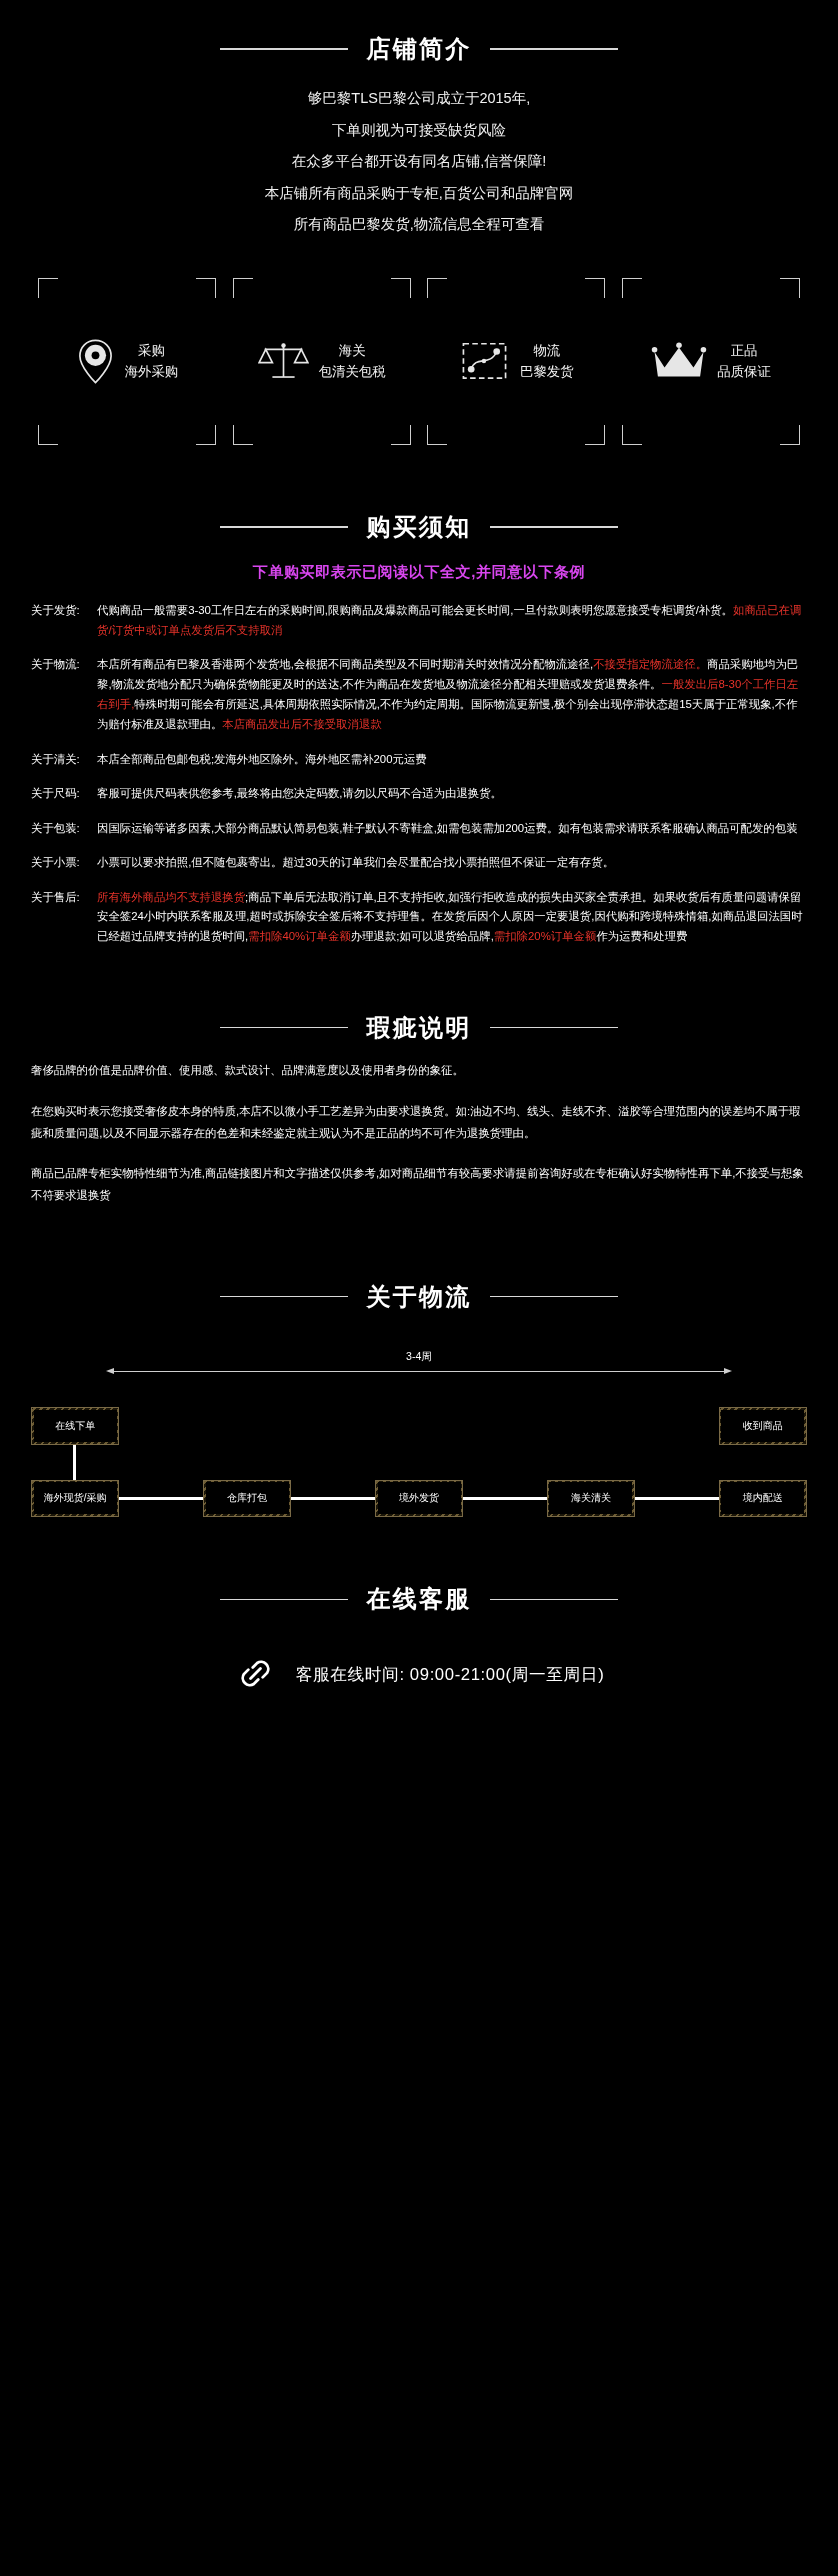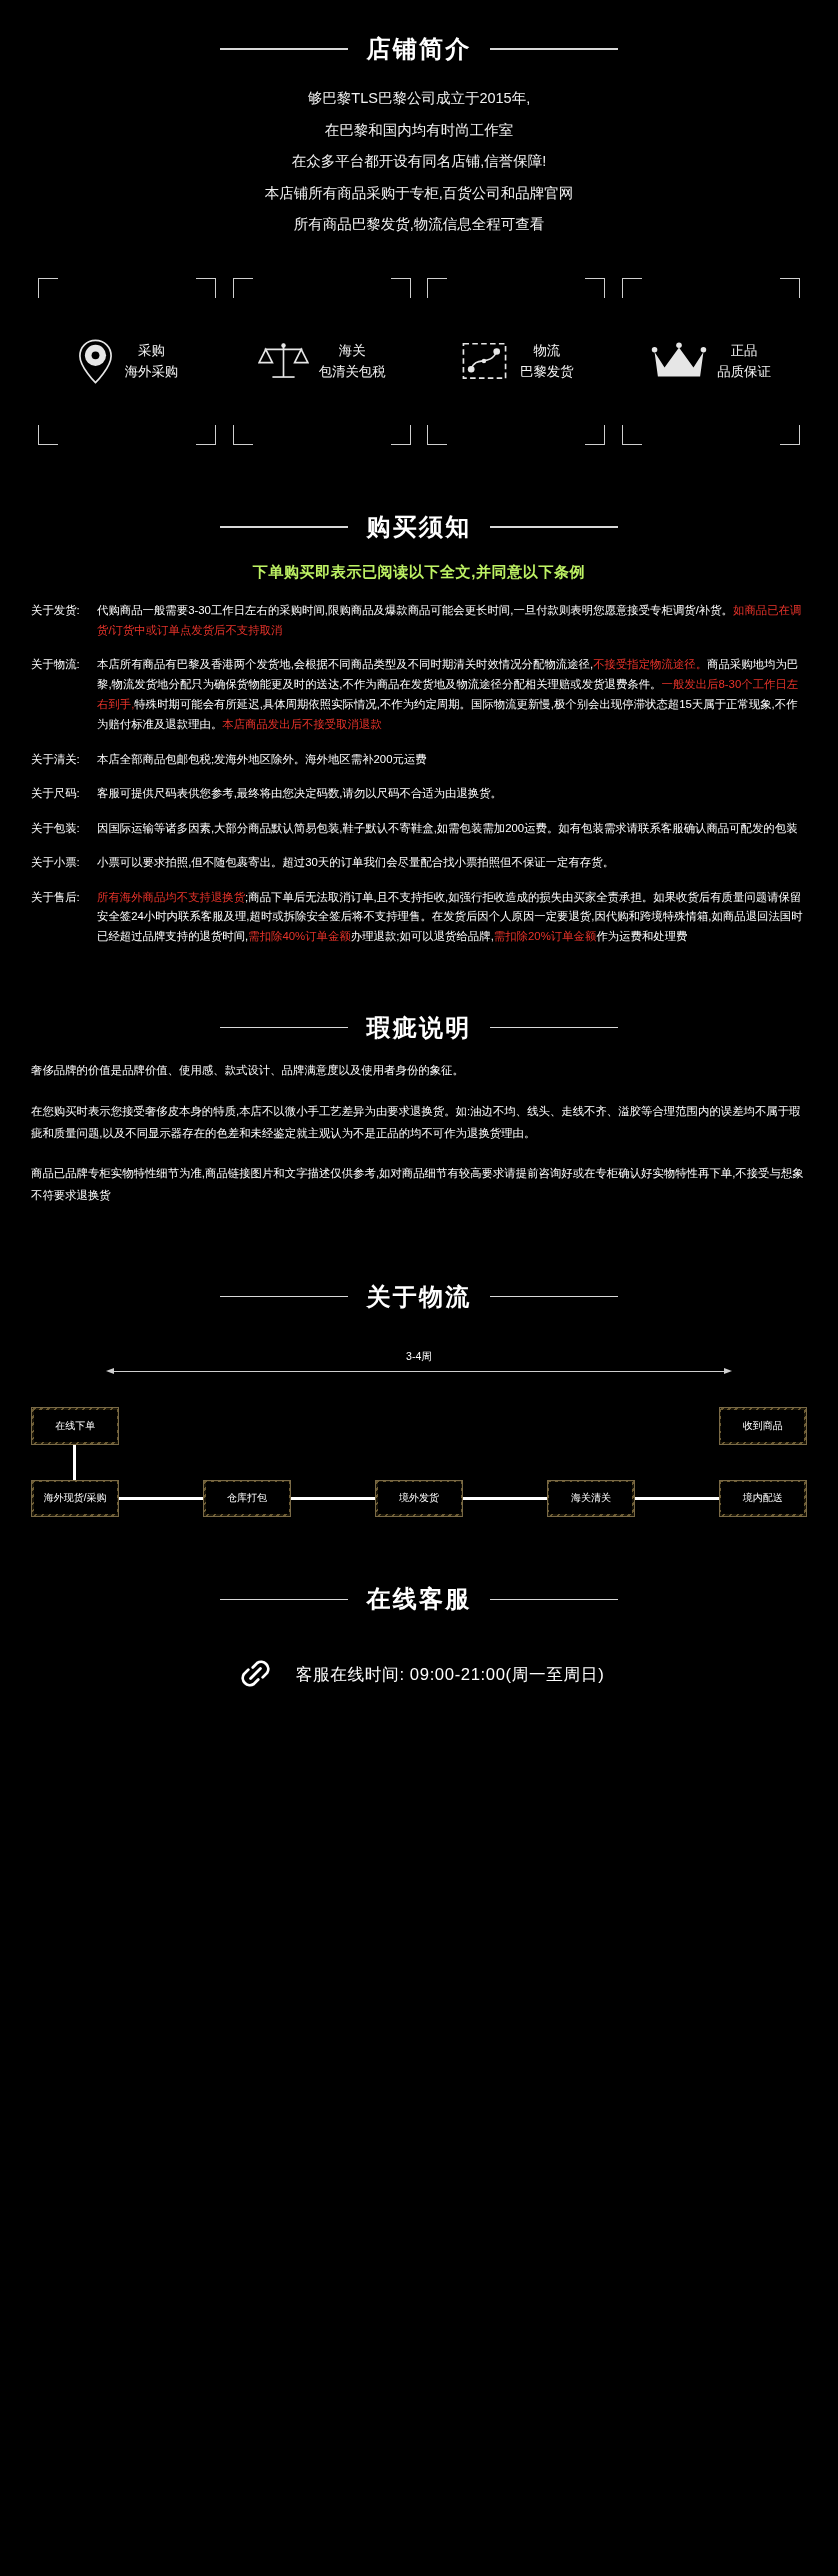--- a/index.html
+++ b/index.html
@@ -71,21 +71,21 @@
   .feature .c.tr { top:0; right:0; border-top-width:1.1px; border-right-width:1.1px; }
   .feature .c.bl { bottom:0; left:0; border-bottom-width:1.1px; border-left-width:1.1px; }
   .feature .c.br { bottom:0; right:0; border-bottom-width:1.1px; border-right-width:1.1px; }
   .feature .ficon { height: 48px; display:flex; align-items:center; justify-content:center; }
   .feature .flabel { text-align:center; font-size: 13.4px; line-height:1.5; color:#f5f5f5; }
 
   
   .notice-wrap { padding: 0 31px 16.7px 31px; }
   .notice-lead {
     text-align: center;
-    color: #bef264;
+    color: #d946ef;
     font-size: 15px;
     font-weight: bold;
     padding: 3.3px 0 19px 0;
     letter-spacing: 0.6px;
   }
   .nrow {
     display: flex;
     align-items: flex-start;
     margin-bottom: 14.5px;
     font-size: 11.4px;
@@ -186,21 +186,21 @@
 
   <div>
     <div class="sec-head">
       <div class="rule"></div>
       <div class="title">店铺简介</div>
       <div class="rule"></div>
     </div>
 
     <div class="intro">
       <p>够巴黎TLS巴黎公司成立于2015年,</p>
-      <p>在巴黎和国内均有时尚工作室</p>
+      <p>下单则视为可接受缺货风险</p>
       <p>在众多平台都开设有同名店铺,信誉保障!</p>
       <p>本店铺所有商品采购于专柜,百货公司和品牌官网</p>
       <p>所有商品巴黎发货,物流信息全程可查看</p>
     </div>
 
     <div class="features">
 
       <div class="feature">
         <span class="c tl"></span>
           <span class="c tr"></span>

